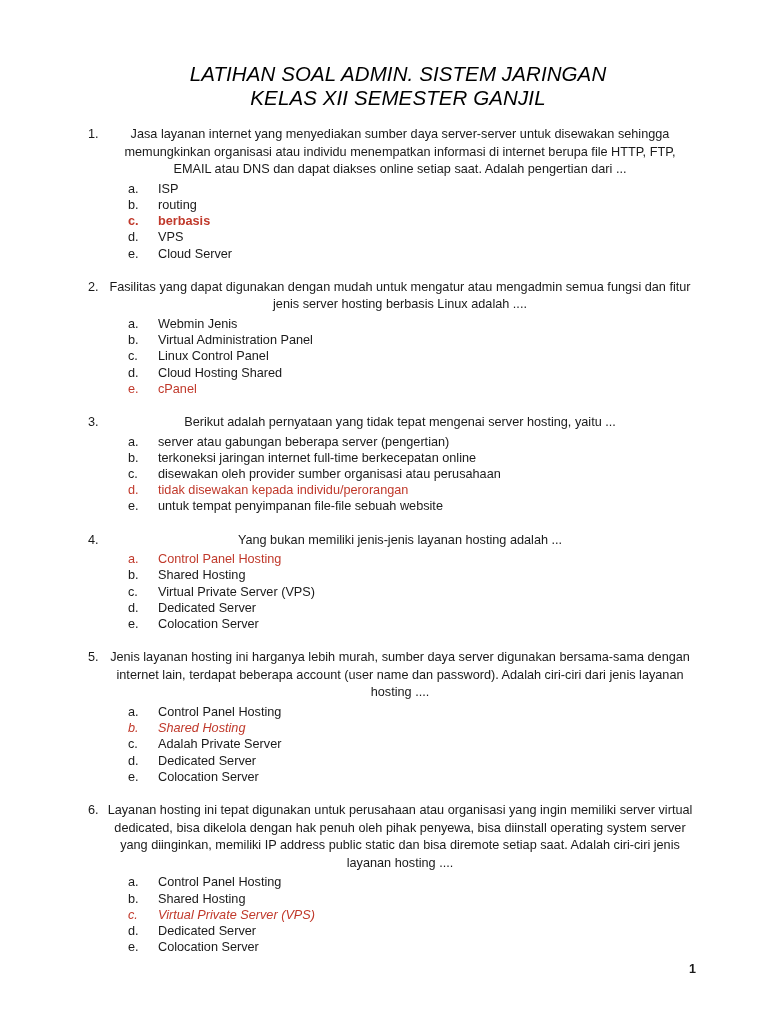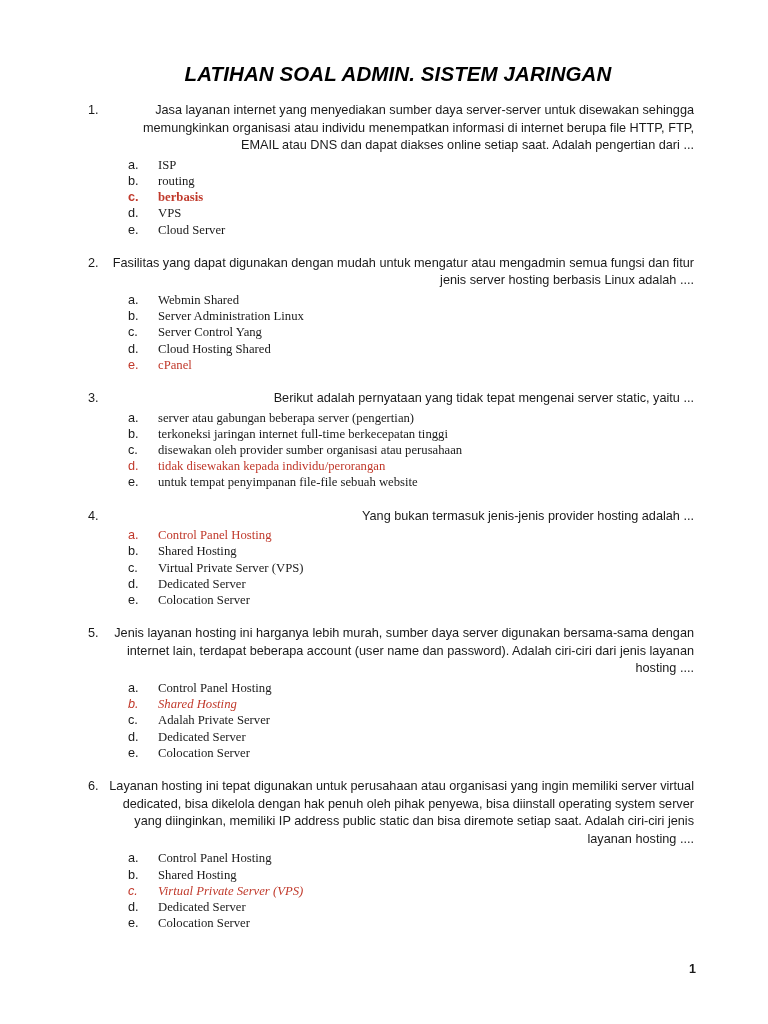--- a/index.html
+++ b/index.html
@@ -26,21 +26,21 @@
 
   
   .title-block {
     padding-top: 62px;
     text-align: center;
     width: 620px;
     margin-left: 88px;
   }
   .title-line {
     font-family: "Liberation Sans", sans-serif;
-    font-weight: bold;
+    font-weight: normal;
     font-style: italic;
     font-size: 20.5px;
     line-height: 24px;
     letter-spacing: 0.1px;
     color: #000000;
     white-space: nowrap;
   }
 
   
   .questions {
@@ -62,21 +62,21 @@
   }
   .q-num {
     width: 18px;
     flex: 0 0 18px;
     text-align: left;
     font-size: 12.7px;
     line-height: 17.6px;
   }
   .q-text {
     flex: 1 1 auto;
-    text-align: right;
+    text-align: center;
     font-size: 12.7px;
     line-height: 17.6px;
   }
 
   .options {
     margin-top: 2px;
     padding-left: 40px;
   }
   .option {
     display: flex;
@@ -84,21 +84,20 @@
     font-size: 12.7px;
     line-height: 16.2px;
     color: #1a1a1a;
   }
   .opt-letter {
     width: 30px;
     flex: 0 0 30px;
   }
   .opt-text {
     flex: 1 1 auto;
-    font-family: Liberation Serif, serif;
   }
 
   .option.answer .opt-letter,
   .option.answer .opt-text {
     color: #c0392b;
   }
   .option.answer-bold .opt-letter,
   .option.answer-bold .opt-text {
     color: #c0392b;
     font-weight: bold;
@@ -119,20 +118,21 @@
     font-weight: bold;
   }
 </style>
 </head>
 <body>
 
 <div class="page">
 
   <div class="title-block">
     <div class="title-line">LATIHAN SOAL ADMIN. SISTEM JARINGAN</div>
+    <div class="title-line">KELAS XII SEMESTER GANJIL</div>
   </div>
 
   <div class="questions" id="questions-container">
       <div class="question">
         <div class="q-head">
           <div class="q-num">1.</div>
           <div class="q-text">Jasa layanan internet yang menyediakan sumber daya server-server untuk disewakan sehingga memungkinkan organisasi atau individu menempatkan informasi di internet berupa file HTTP, FTP, EMAIL atau DNS dan dapat diakses online setiap saat. Adalah pengertian dari ...</div>
         </div>
         <div class="options">
           <div class="option">
@@ -158,72 +158,72 @@
         </div>
       </div>
       <div class="question">
         <div class="q-head">
           <div class="q-num">2.</div>
           <div class="q-text">Fasilitas yang dapat digunakan dengan mudah untuk mengatur atau mengadmin semua fungsi dan fitur jenis server hosting berbasis Linux adalah ....</div>
         </div>
         <div class="options">
           <div class="option">
             <div class="opt-letter">a.</div>
-            <div class="opt-text">Webmin Shared</div>
-          </div>
-          <div class="option">
-            <div class="opt-letter">b.</div>
-            <div class="opt-text">Server Administration Linux</div>
-          </div>
-          <div class="option">
-            <div class="opt-letter">c.</div>
-            <div class="opt-text">Server Control Yang</div>
+            <div class="opt-text">Webmin Jenis</div>
+          </div>
+          <div class="option">
+            <div class="opt-letter">b.</div>
+            <div class="opt-text">Virtual Administration Panel</div>
+          </div>
+          <div class="option">
+            <div class="opt-letter">c.</div>
+            <div class="opt-text">Linux Control Panel</div>
           </div>
           <div class="option">
             <div class="opt-letter">d.</div>
             <div class="opt-text">Cloud Hosting Shared</div>
           </div>
           <div class="option answer">
             <div class="opt-letter">e.</div>
             <div class="opt-text">cPanel</div>
           </div>
         </div>
       </div>
       <div class="question">
         <div class="q-head">
           <div class="q-num">3.</div>
-          <div class="q-text">Berikut adalah pernyataan yang tidak tepat mengenai server static, yaitu ...</div>
+          <div class="q-text">Berikut adalah pernyataan yang tidak tepat mengenai server hosting, yaitu ...</div>
         </div>
         <div class="options">
           <div class="option">
             <div class="opt-letter">a.</div>
             <div class="opt-text">server atau gabungan beberapa server (pengertian)</div>
           </div>
           <div class="option">
             <div class="opt-letter">b.</div>
-            <div class="opt-text">terkoneksi jaringan internet full-time berkecepatan tinggi</div>
+            <div class="opt-text">terkoneksi jaringan internet full-time berkecepatan online</div>
           </div>
           <div class="option">
             <div class="opt-letter">c.</div>
             <div class="opt-text">disewakan oleh provider sumber organisasi atau perusahaan</div>
           </div>
           <div class="option answer">
             <div class="opt-letter">d.</div>
             <div class="opt-text">tidak disewakan kepada individu/perorangan</div>
           </div>
           <div class="option">
             <div class="opt-letter">e.</div>
             <div class="opt-text">untuk tempat penyimpanan file-file sebuah website</div>
           </div>
         </div>
       </div>
       <div class="question">
         <div class="q-head">
           <div class="q-num">4.</div>
-          <div class="q-text">Yang bukan termasuk jenis-jenis provider hosting adalah ...</div>
+          <div class="q-text">Yang bukan memiliki jenis-jenis layanan hosting adalah ...</div>
         </div>
         <div class="options">
           <div class="option answer">
             <div class="opt-letter">a.</div>
             <div class="opt-text">Control Panel Hosting</div>
           </div>
           <div class="option">
             <div class="opt-letter">b.</div>
             <div class="opt-text">Shared Hosting</div>
           </div>

